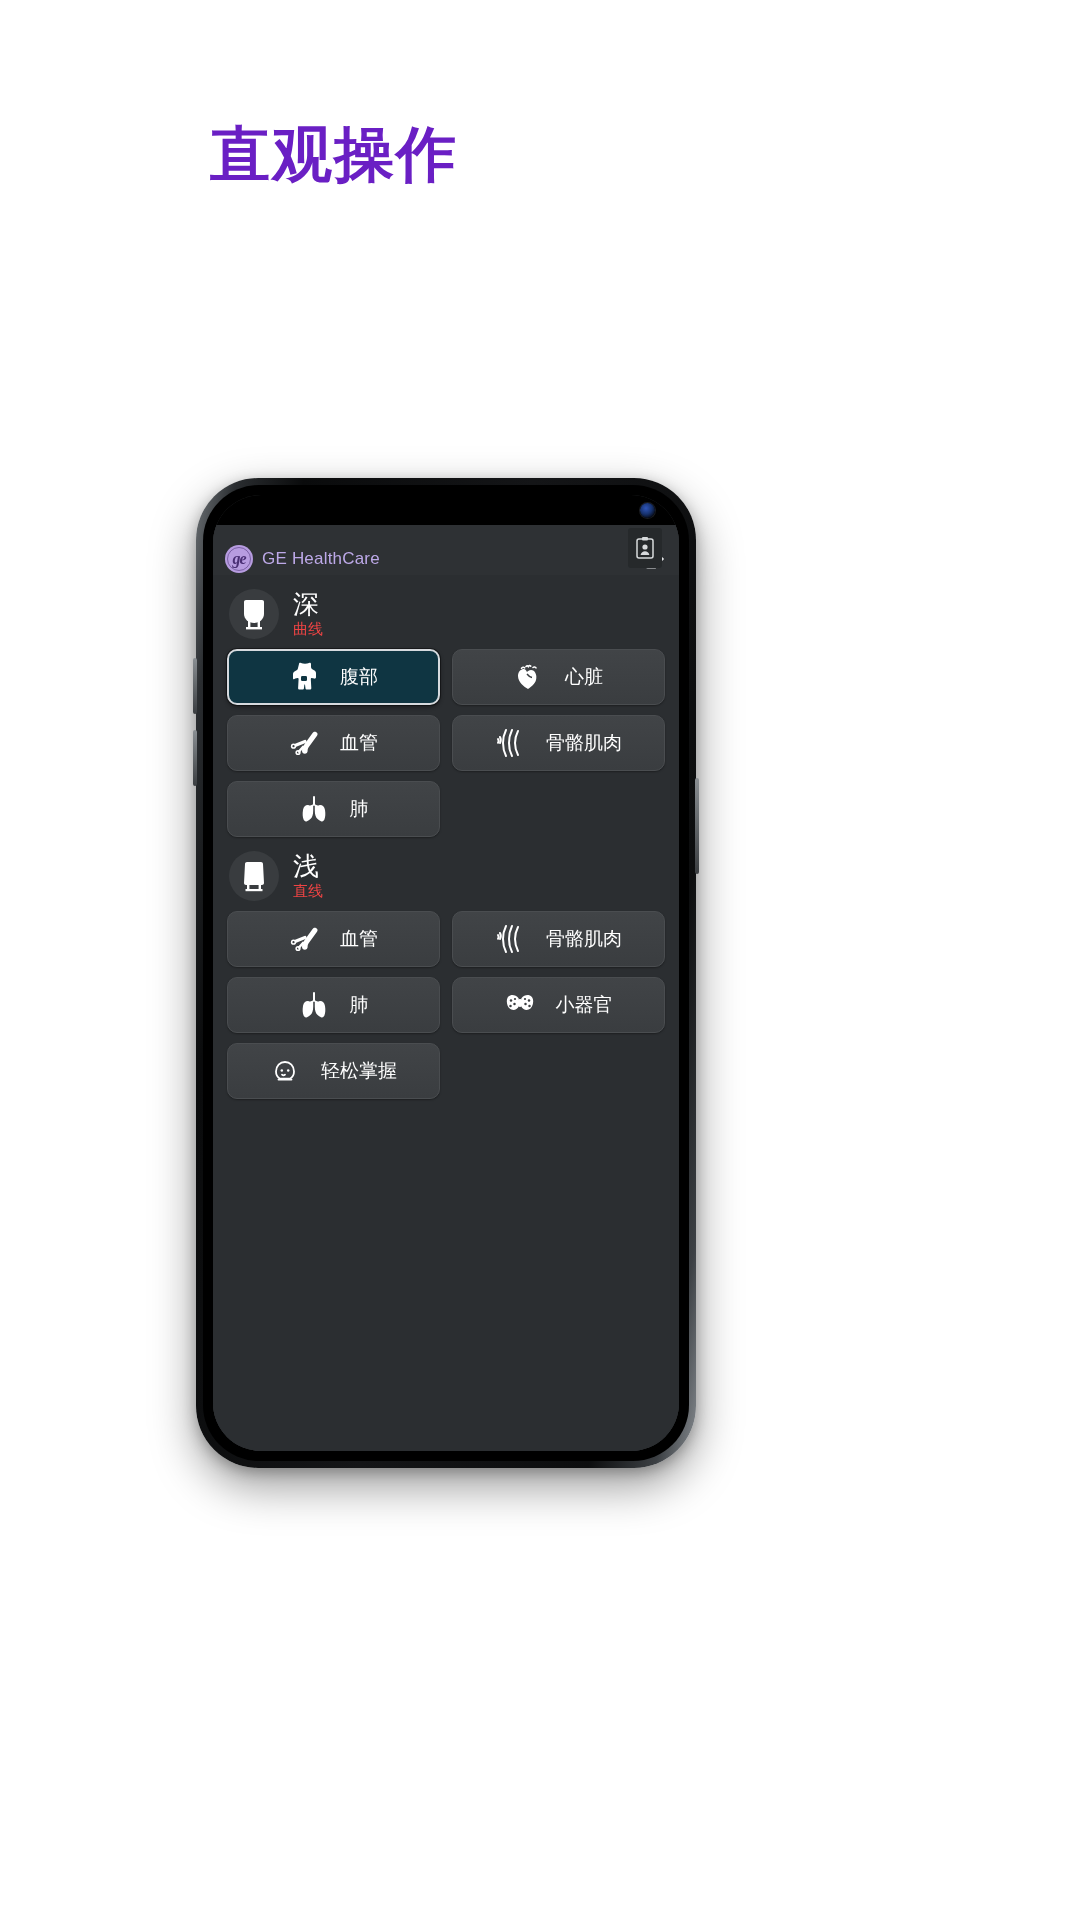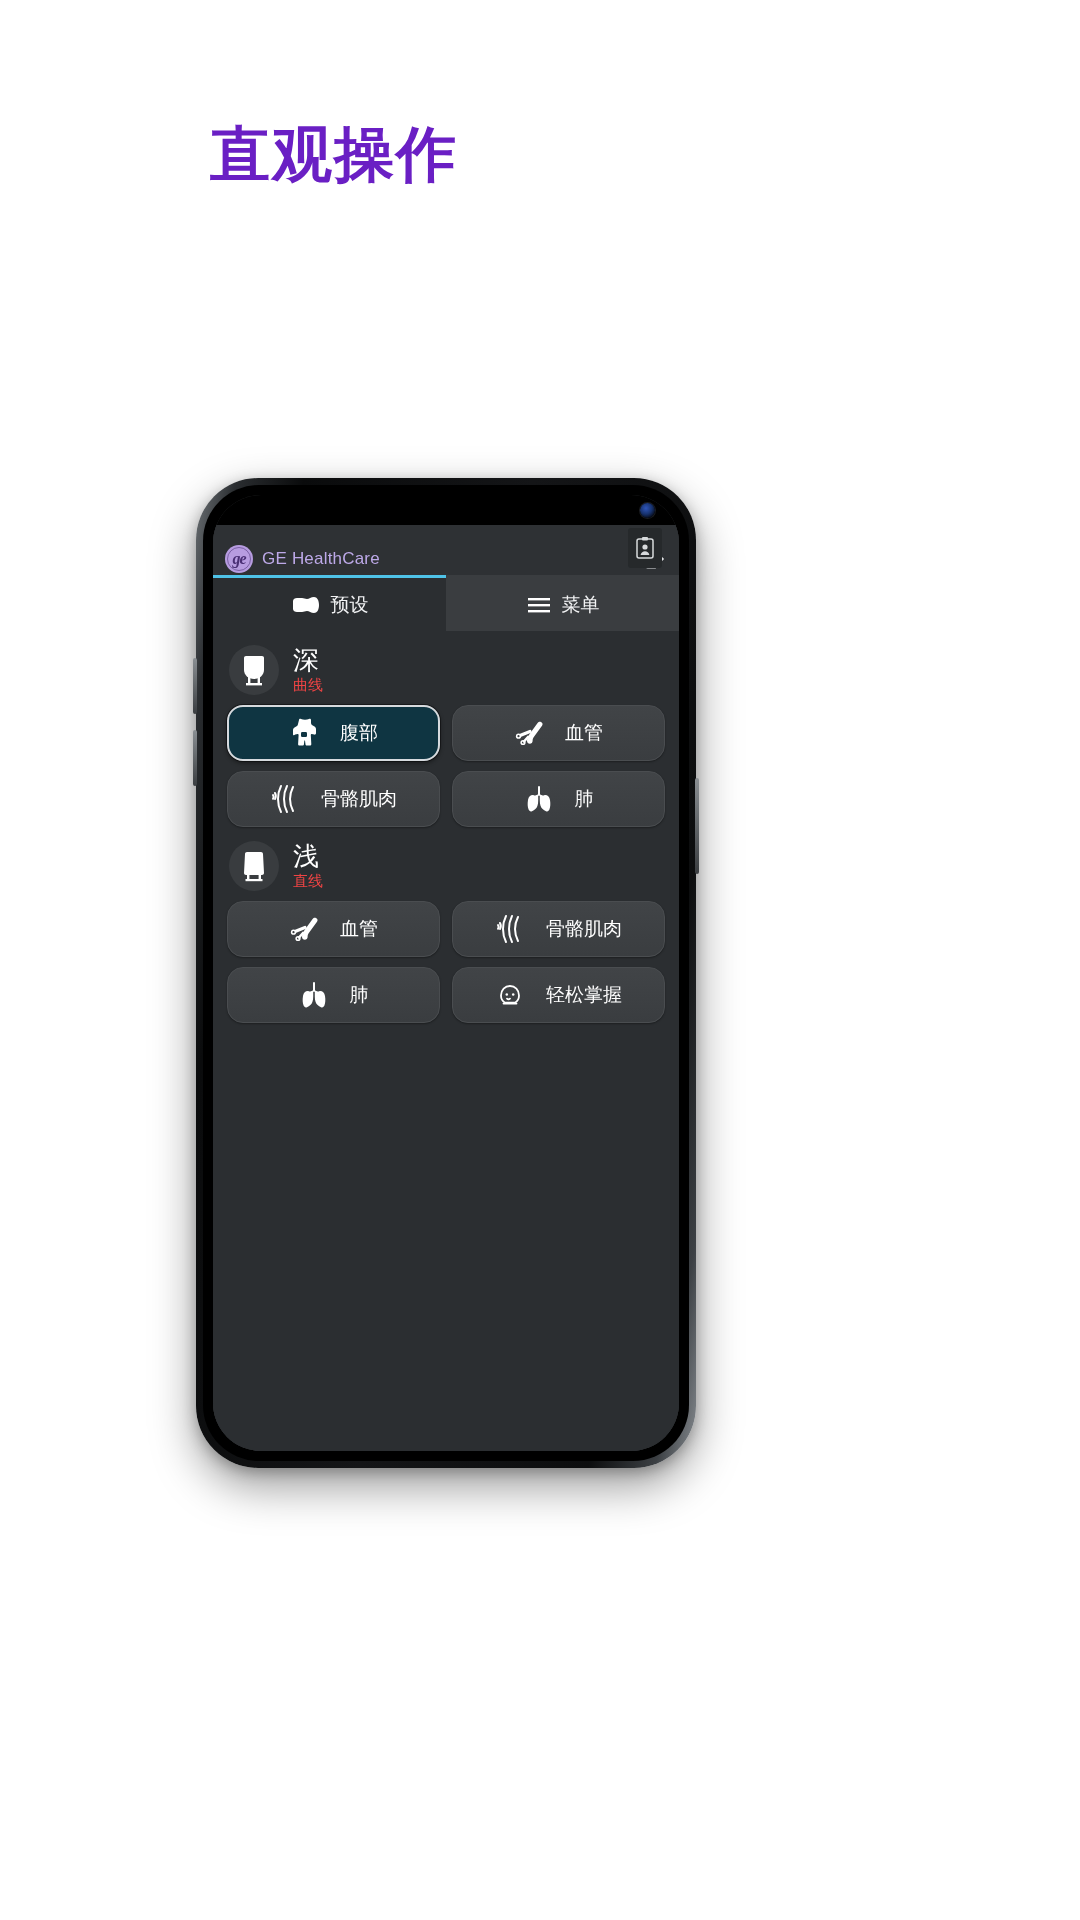--- a/index.html
+++ b/index.html
@@ -227,21 +227,21 @@
     margin-top:2px;
   }
 
   .grid {
     display:grid;
     grid-template-columns:1fr 1fr;
     gap:10px 12px;
   }
   .preset {
     height:56px;
-    border-radius:16px;
+    border-radius:10px;
     background:linear-gradient(180deg,#414447 0%,#3a3d40 100%);
     border:1px solid #4a4d50;
     display:flex;
     align-items:center;
     justify-content:center;
     gap:21px;
     color:#ffffff;
     font-size:19px;
     box-shadow:0 1px 2px rgba(0,0,0,0.35);
   }
@@ -302,40 +302,20 @@
         <div class="header-spacer"></div>
         <div class="logout-btn">
           <svg class="ico-svg" width="26" height="26" viewBox="0 0 24 24" fill="none" stroke="#e3e5e7" stroke-width="1.7" stroke-linecap="round" stroke-linejoin="round">
             <path d="M13 4H6a1 1 0 0 0-1 1v14a1 1 0 0 0 1 1h7"></path>
             <path d="M16 8l4 4-4 4"></path>
             <path d="M20 12h-9"></path>
           </svg>
         </div>
       </div>
 
-      <div class="tabs">
-        <div class="tab active">
-          <span class="tab-ico">
-            <svg class="ico-svg" width="30" height="20" viewBox="0 0 30 20">
-              <path d="M2 6c0-2 2-3 4-3h5c2 0 3 1 5 1s4-2 7-2c3 0 5 3 5 8s-2 8-5 8c-3 0-5-2-7-2s-3 1-5 1H6c-2 0-4-1-4-3z" fill="#ffffff"></path>
-            </svg>
-          </span>
-          <span>预设</span>
-        </div>
-        <div class="tab inactive">
-          <span class="tab-ico">
-            <svg class="ico-svg" width="26" height="18" viewBox="0 0 26 18">
-              <rect x="2" y="2" width="22" height="2.4" fill="#ffffff"></rect>
-              <rect x="2" y="8" width="22" height="2.4" fill="#ffffff"></rect>
-              <rect x="2" y="14" width="22" height="2.4" fill="#ffffff"></rect>
-            </svg>
-          </span>
-          <span>菜单</span>
-        </div>
-      </div>
 
       <div class="preset-body">
 
         <div class="group-head">
           <div class="group-ico">
             <svg class="ico-svg" width="30" height="34" viewBox="0 0 30 34">
               <path d="M7 3h16c1.2 0 2 .9 2 2v12c0 5-4.5 9-10 9S5 22 5 17V5c0-1.1.8-2 2-2z" fill="#ffffff"></path>
               <rect x="9" y="24" width="2.4" height="8" fill="#ffffff"></rect>
               <rect x="18.6" y="24" width="2.4" height="8" fill="#ffffff"></rect>
               <rect x="7" y="30" width="16" height="2.4" fill="#ffffff"></rect>
@@ -352,20 +332,32 @@
           <div class="preset selected">
             <span class="p-ico">
               <svg class="ico-svg" width="26" height="30" viewBox="0 0 26 30">
                 <path d="M7 2c0-1 1-1.4 2-1 1.2.5 2.4.8 4 .8s2.8-.3 4-.8c1-.4 2 0 2 1v3c0 1.6 1.4 2.4 3 3.2 1.4.7 2 1.6 2 3v4c0 1-.8 1.6-1.8 1.4l-2.4-.5c-.6-.1-1 .3-1 .9l.5 9c.05 1-.6 1.6-1.5 1.6h-3c-.7 0-1.2-.5-1.3-1.2l-.5-4h-.6l-.5 4c-.1.7-.6 1.2-1.3 1.2h-3c-.9 0-1.55-.6-1.5-1.6l.5-9c0-.6-.4-1-1-.9l-2.4.5C1.8 17.8 1 17.2 1 16.2v-4c0-1.4.6-2.3 2-3C4.6 8.4 6 7.6 6 6z" transform="translate(1,0)" fill="#ffffff"></path>
                 <rect x="10" y="14" width="6" height="5" rx="1.2" fill="#0f3542"></rect>
               </svg>
             </span>
             <span class="p-label">腹部</span>
           </div>
 
+          <div class="preset">
+            <span class="p-ico">
+              <svg class="ico-svg" width="28" height="28" viewBox="0 0 28 28">
+                <path d="M9 6c-3 0-6 2.5-6 7 0 6 6 11 10 13 3-2 7-5 8-9 1.4-5-1-10-5-10-2 0-3 1-4 2-1-2-2-3-3-3z" fill="#ffffff"></path>
+                <path d="M11 3.5c.8-.8 1.8-.9 2.3 0 .5-1 1.6-1.2 2.4-.4" stroke="#ffffff" stroke-width="1.6" fill="none" stroke-linecap="round"></path>
+                <path d="M6.5 5.2c1-1 2.2-1.2 3.2-.4" stroke="#ffffff" stroke-width="1.6" fill="none" stroke-linecap="round"></path>
+                <path d="M18 4.5c1-.8 2.3-.6 3 .4" stroke="#ffffff" stroke-width="1.6" fill="none" stroke-linecap="round"></path>
+                <path d="M12 11c1.5 2 3 3 5 3.5" stroke="#3a3d40" stroke-width="1.4" fill="none"></path>
+              </svg>
+            </span>
+            <span class="p-label">心脏</span>
+          </div>
 
 
           <div class="preset">
             <span class="p-ico">
               <svg class="ico-svg" width="30" height="26" viewBox="0 0 30 26">
                 <path d="M27 2c1.6.6 2 2.4 1 3.8l-8 11c-1 1.4-1.4 2.6-1.4 4.2 0 1.6-1.2 2.8-2.8 2.8s-2.8-1.2-2.8-2.8c0-2.6 1-4.8 2.6-7l8-11C24.4 1.8 25.8 1.4 27 2z" fill="#ffffff"></path>
                 <path d="M16 11.5 6 15.5" stroke="#ffffff" stroke-width="3.2" stroke-linecap="round"></path>
                 <circle cx="4.5" cy="16.2" r="2.6" fill="#ffffff"></circle>
                 <circle cx="4.5" cy="16.2" r="1.1" fill="#3a3d40"></circle>
                 <circle cx="9" cy="22.5" r="2.6" fill="#ffffff"></circle>
@@ -451,20 +443,38 @@
             <span class="p-ico">
               <svg class="ico-svg" width="28" height="28" viewBox="0 0 28 28">
                 <rect x="13" y="1" width="2" height="10" rx="1" fill="#ffffff"></rect>
                 <path d="M13.2 9c-1.6 1.4-2.6 1.6-4.4 1.2C6 9.6 3.6 11.4 3 15c-.6 3.6-.4 7 .6 9.6.6 1.6 2 2.2 3.4 1.6 2.6-1.1 4.6-2.8 5.4-5.2.6-1.8.8-3.6.8-5.6z" fill="#ffffff"></path>
                 <path d="M14.8 9c1.6 1.4 2.6 1.6 4.4 1.2C22 9.6 24.4 11.4 25 15c.6 3.6.4 7-.6 9.6-.6 1.6-2 2.2-3.4 1.6-2.6-1.1-4.6-2.8-5.4-5.2-.6-1.8-.8-3.6-.8-5.6z" fill="#ffffff"></path>
               </svg>
             </span>
             <span class="p-label">肺</span>
           </div>
 
+          <div class="preset">
+            <span class="p-ico">
+              <svg class="ico-svg" width="30" height="22" viewBox="0 0 30 22">
+                <path d="M13.6 4.2c-2-2.4-5-3.6-7.8-3-2.4.5-4 2.6-4 6 0 4 1.8 7.2 4.6 8.4 2.8 1.2 5.8-.2 7.2-2.8.6-1.2.8-2.6.8-4z" fill="#ffffff"></path>
+                <path d="M16.4 4.2c2-2.4 5-3.6 7.8-3 2.4.5 4 2.6 4 6 0 4-1.8 7.2-4.6 8.4-2.8 1.2-5.8-.2-7.2-2.8-.6-1.2-.8-2.6-.8-4z" fill="#ffffff"></path>
+                <rect x="13.4" y="5" width="3.2" height="8" rx="1.4" fill="#ffffff"></rect>
+                <circle cx="6" cy="6.5" r="1.25" fill="#3a3d40"></circle>
+                <circle cx="9.5" cy="10" r="1.25" fill="#3a3d40"></circle>
+                <circle cx="5.5" cy="12" r="1.25" fill="#3a3d40"></circle>
+                <circle cx="10" cy="5" r="1.1" fill="#3a3d40"></circle>
+                <circle cx="24" cy="6.5" r="1.25" fill="#3a3d40"></circle>
+                <circle cx="20.5" cy="10" r="1.25" fill="#3a3d40"></circle>
+                <circle cx="24.5" cy="12" r="1.25" fill="#3a3d40"></circle>
+                <circle cx="20" cy="5" r="1.1" fill="#3a3d40"></circle>
+              </svg>
+            </span>
+            <span class="p-label">小器官</span>
+          </div>
 
           <div class="preset">
             <span class="p-ico">
               <svg class="ico-svg" width="28" height="28" viewBox="0 0 28 28" fill="none" stroke="#ffffff" stroke-width="1.8">
                 <path d="M5 14.5c0-5.4 4-9.5 9-9.5s9 4.1 9 9.5c0 3.2-1.6 5.8-4 7.2H9c-2.4-1.4-4-4-4-7.2z"></path>
                 <circle cx="10.8" cy="13.5" r="1.25" fill="#ffffff" stroke="none"></circle>
                 <circle cx="17.2" cy="13.5" r="1.25" fill="#ffffff" stroke="none"></circle>
                 <path d="M11 17.6c.9.9 2.1.9 3 0" stroke-linecap="round"></path>
                 <path d="M7.5 22.6h13" stroke-linecap="round"></path>
               </svg>

